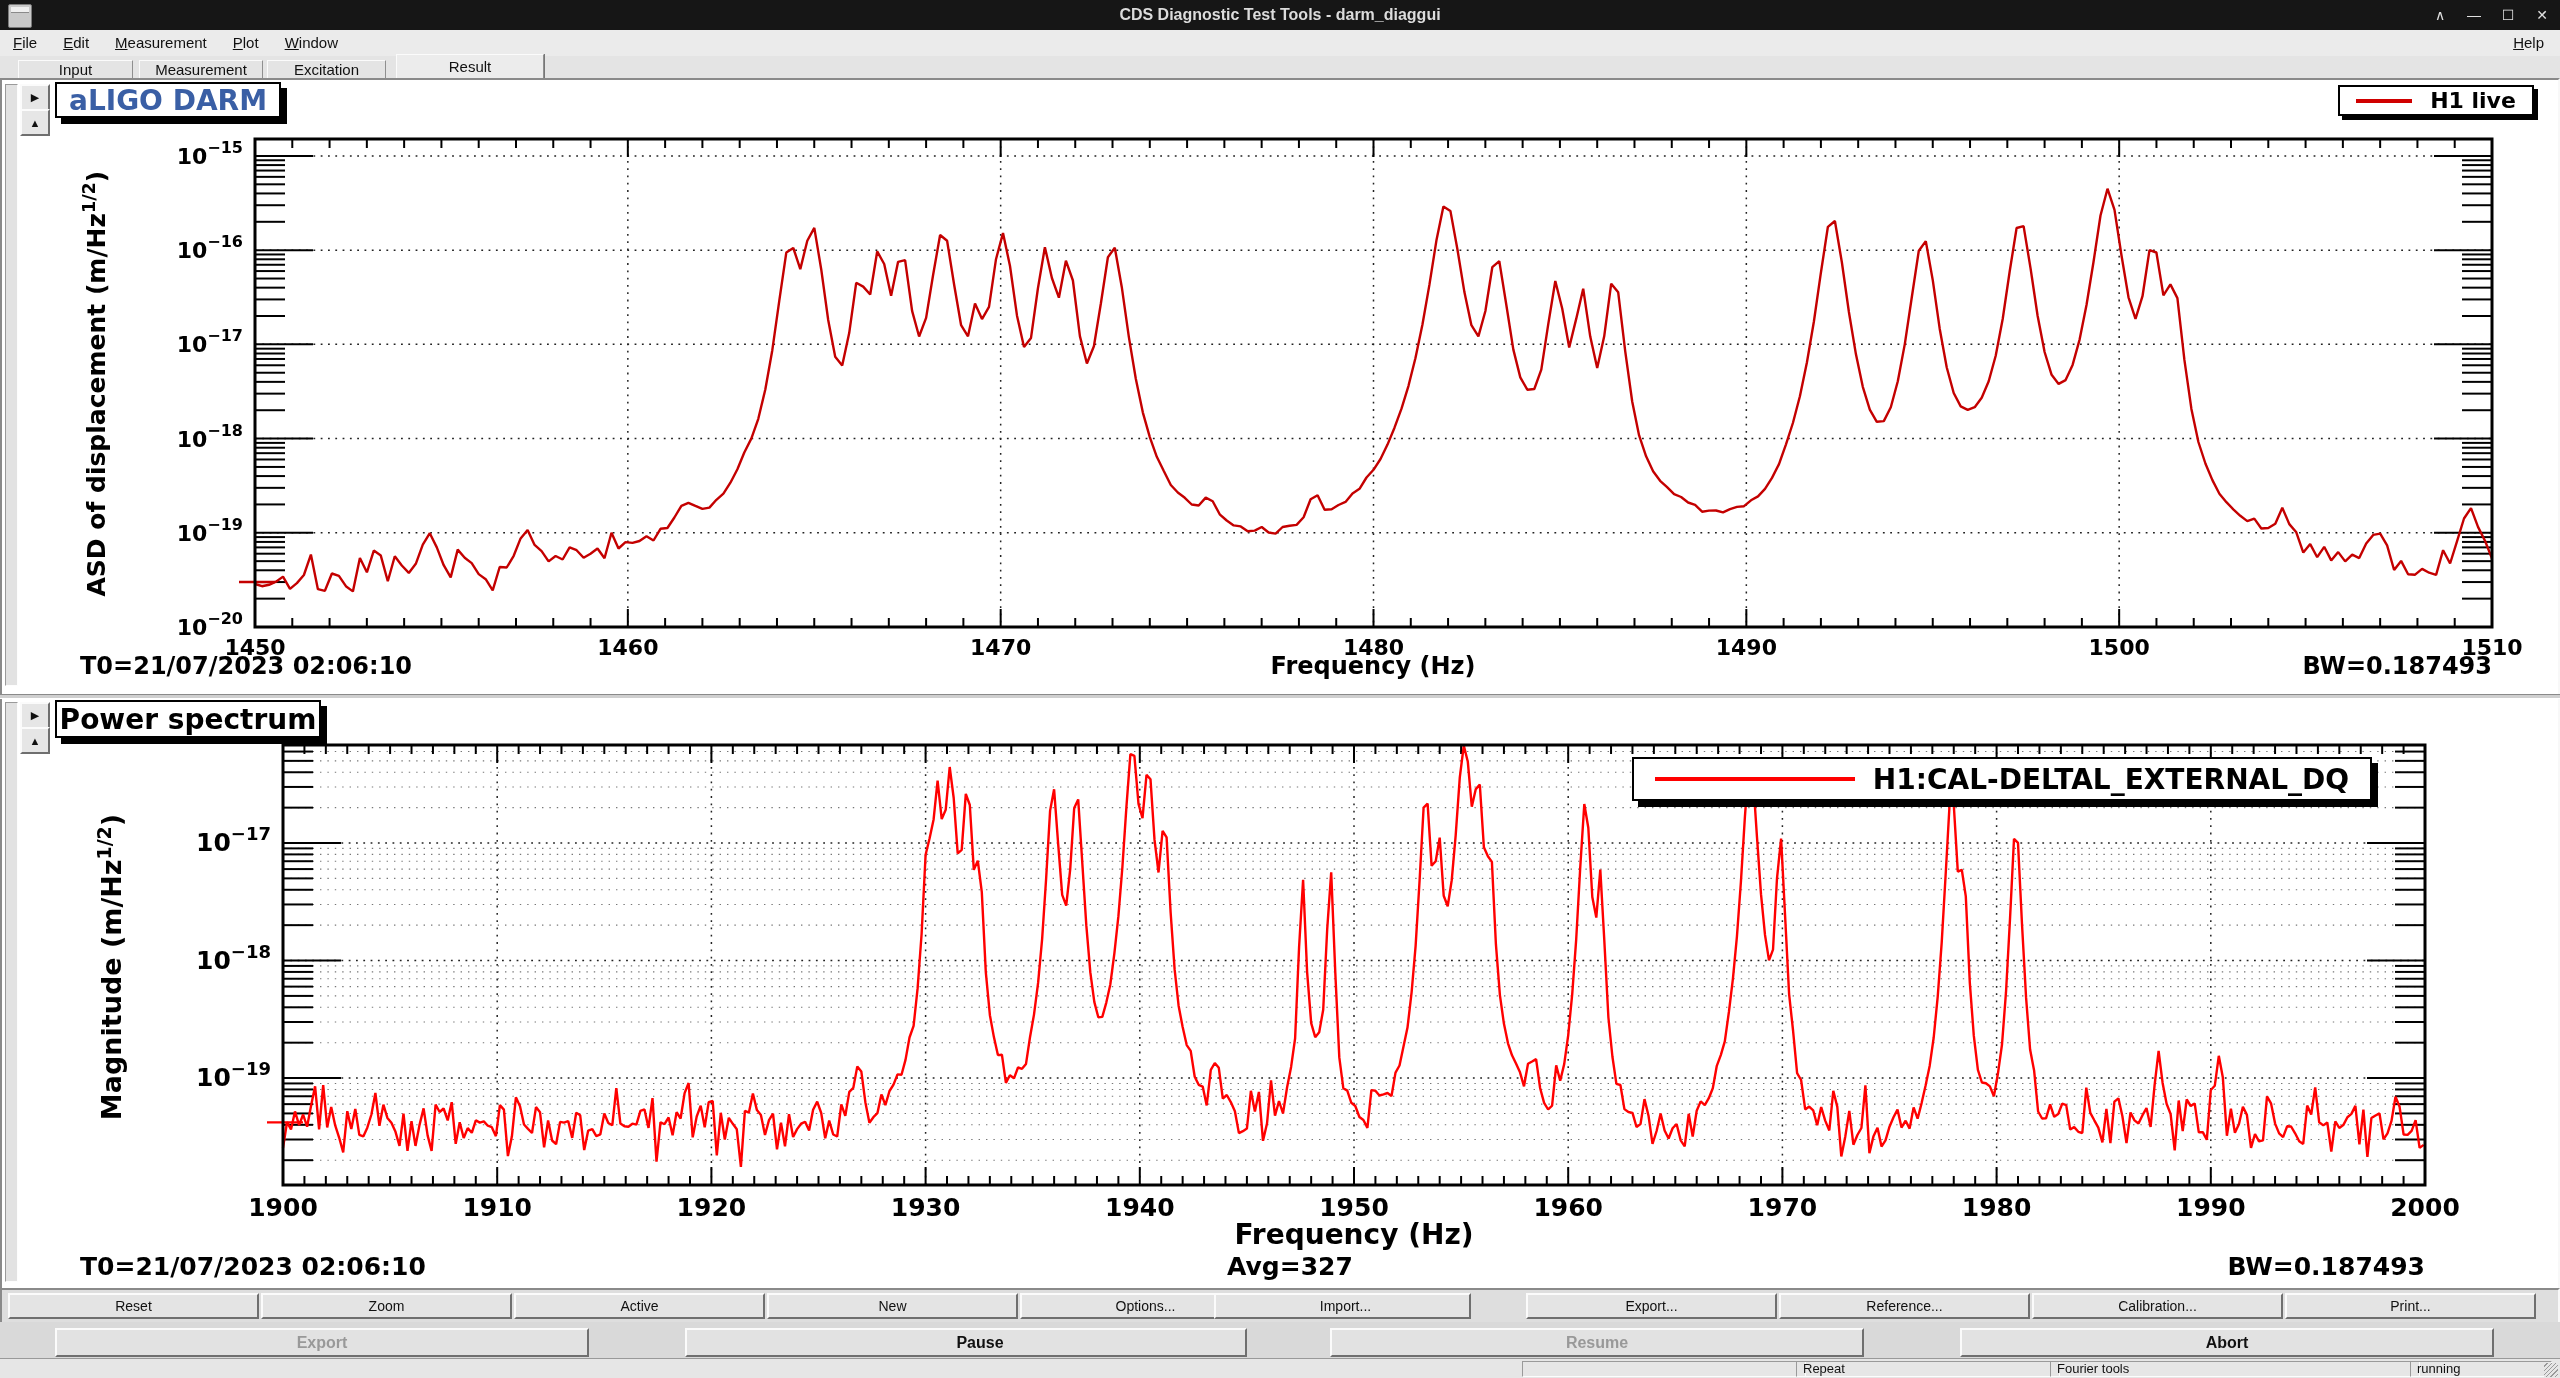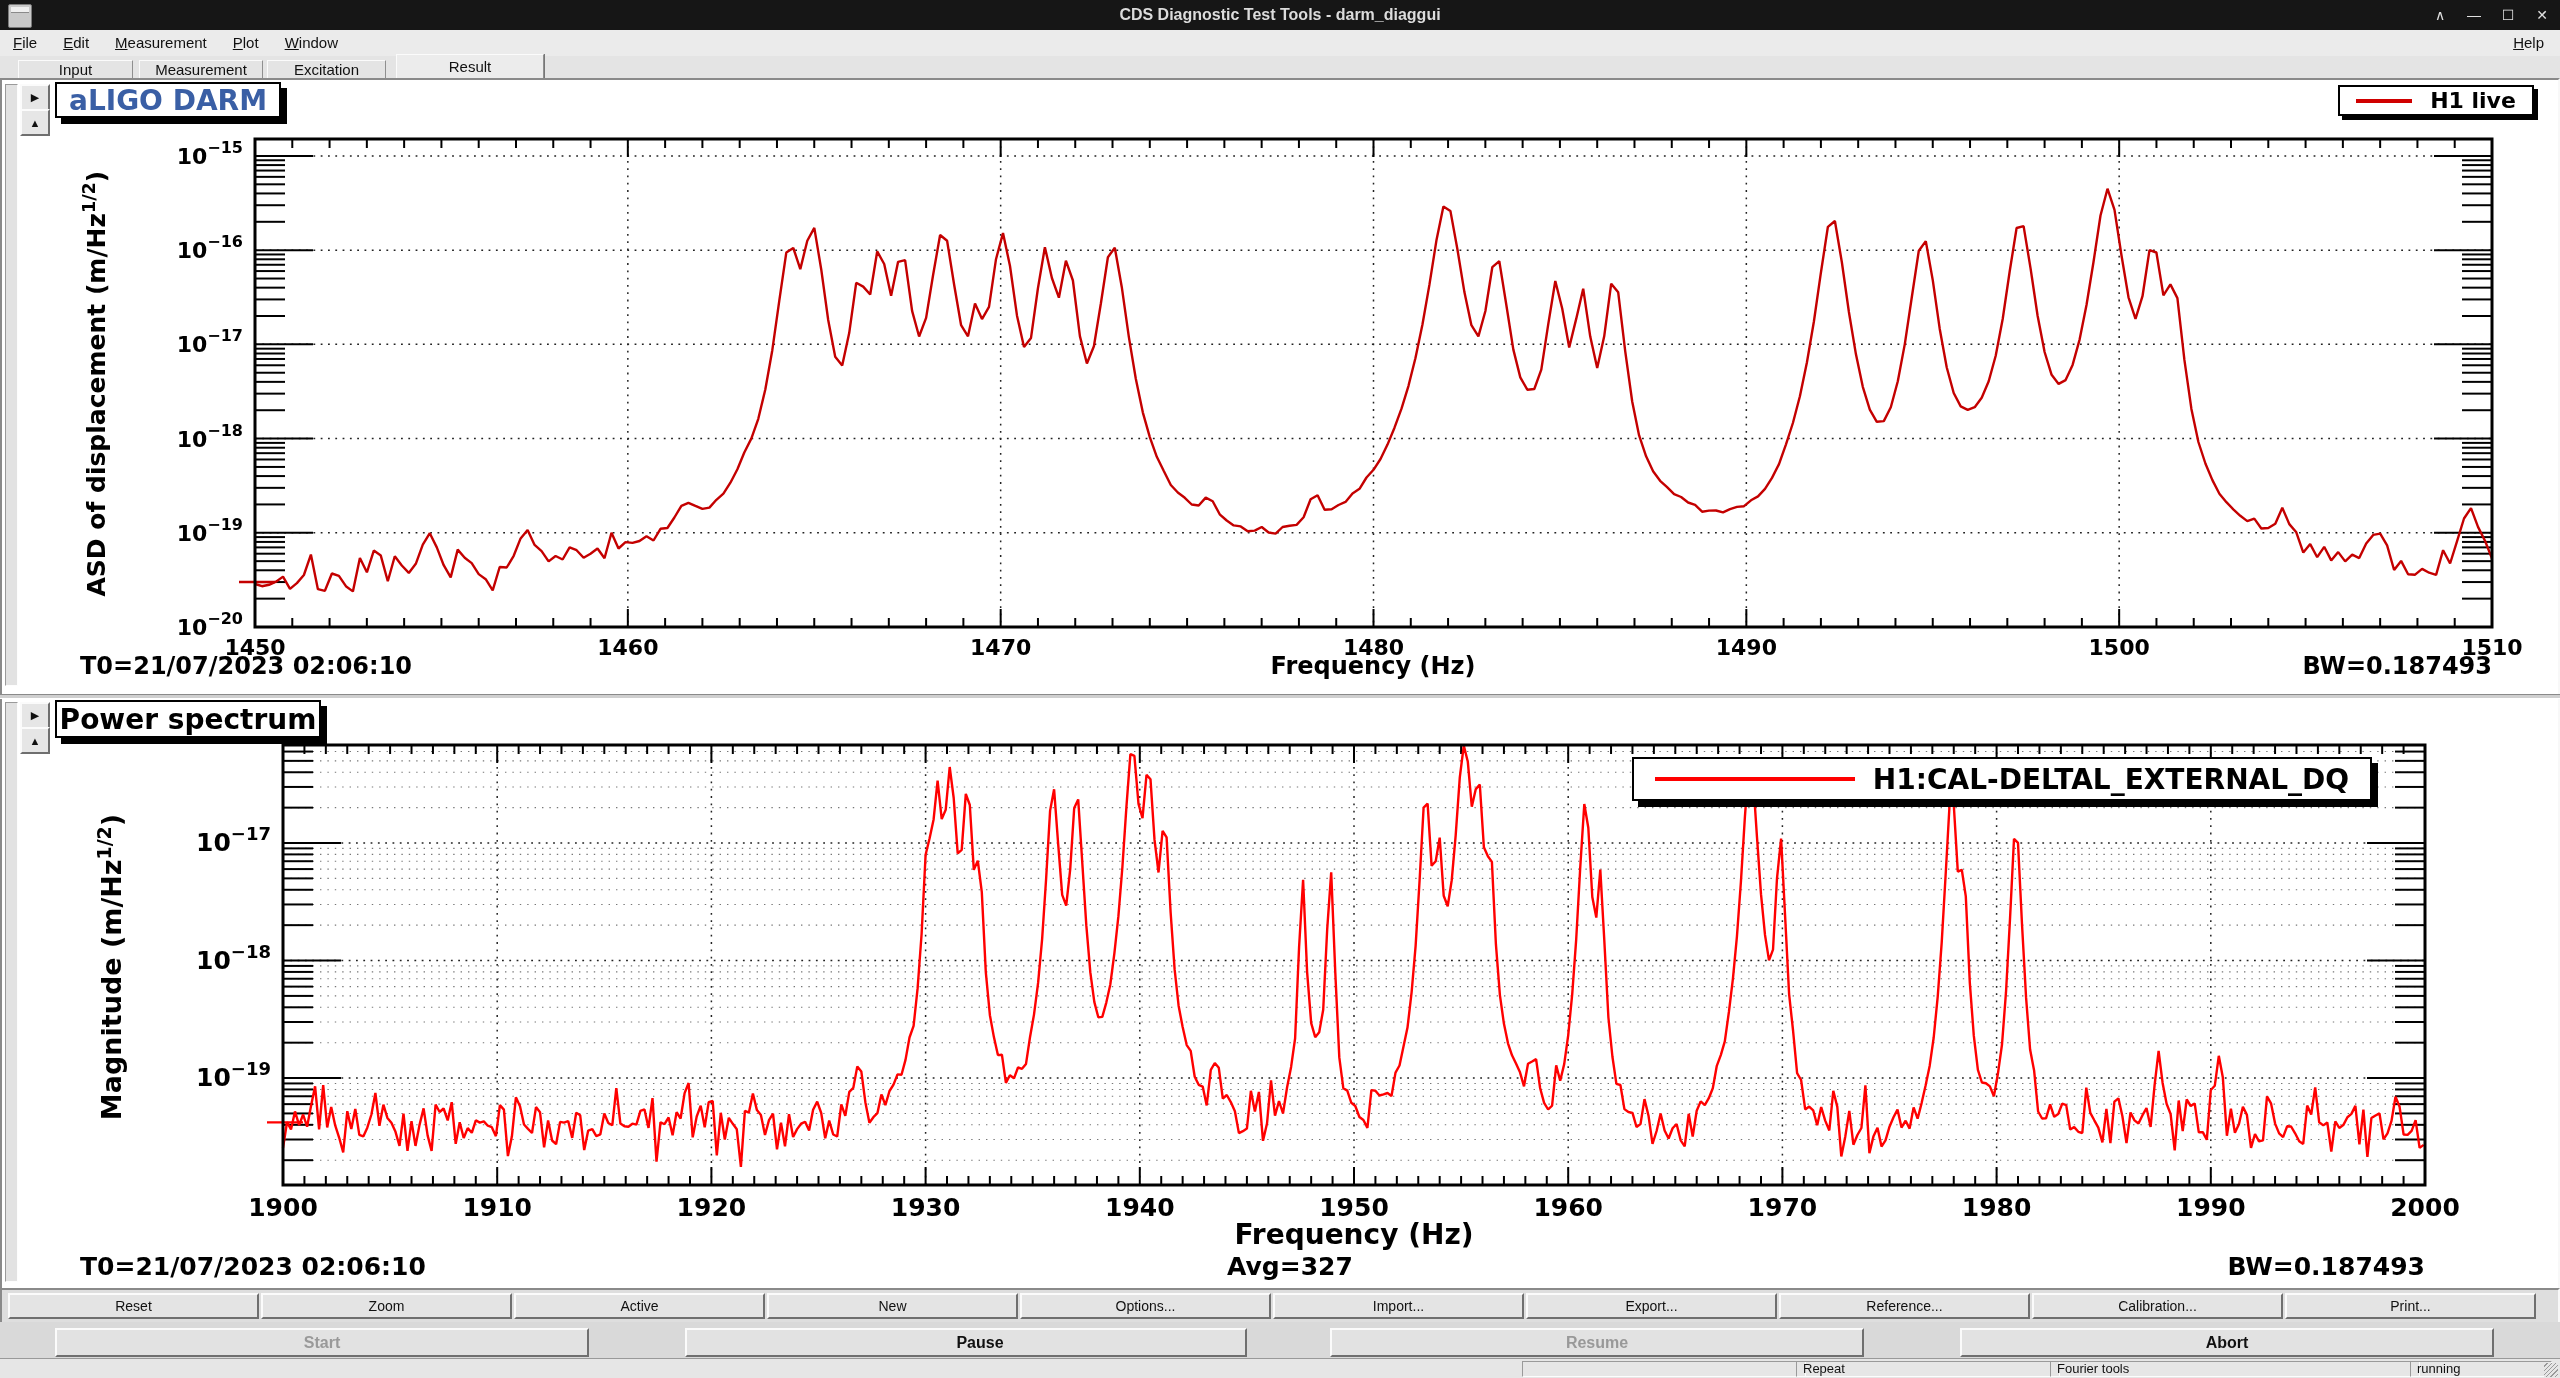--- a/index.html
+++ b/index.html
@@ -714,29 +714,29 @@
   <div class="axlabel" style="left:80px;top:1252px;font-size:25px;">T0=21/07/2023 02:06:10</div>
   <div class="axlabel" style="left:990px;top:1252px;width:600px;text-align:center;font-size:25px;">Avg=327</div>
   <div class="axlabel" style="left:2125px;top:1252px;width:300px;text-align:right;font-size:25px;">BW=0.187493</div>
 
   <div class="toolbar">
     <div class="tbtn" style="left:6px;width:247px;">Reset</div>
     <div class="tbtn" style="left:259px;width:247px;">Zoom</div>
     <div class="tbtn" style="left:512px;width:247px;">Active</div>
     <div class="tbtn" style="left:765px;width:247px;">New</div>
     <div class="tbtn" style="left:1018px;width:247px;">Options...</div>
-    <div class="tbtn" style="left:1271px;width:247px;">Import...</div>
+    <div class="tbtn" style="left:1212px;width:247px;padding-left:6px;">Import...</div>
     <div class="tbtn" style="left:1524px;width:247px;">Export...</div>
     <div class="tbtn" style="left:1777px;width:247px;">Reference...</div>
     <div class="tbtn" style="left:2030px;width:247px;">Calibration...</div>
     <div class="tbtn" style="left:2283px;width:247px;">Print...</div>
   </div>
 
   <div class="transport">
-    <div class="xbtn disabled" style="left:55px;width:530px;">Start</div>
+    <div class="xbtn disabled" style="left:55px;width:530px;">Export</div>
     <div class="xbtn" style="left:685px;width:530px;padding-left:28px;">Pause</div>
     <div class="xbtn disabled" style="left:1330px;width:530px;">Resume</div>
     <div class="xbtn" style="left:1960px;width:530px;">Abort</div>
   </div>
 
   <div class="statusbar">
     <div class="ssec" style="left:1522px;width:270px;"></div>
     <div class="ssec" style="left:1796px;width:250px;">Repeat</div>
     <div class="ssec" style="left:2050px;width:356px;">Fourier tools</div>
     <div class="ssec" style="left:2410px;width:128px;">running</div>

